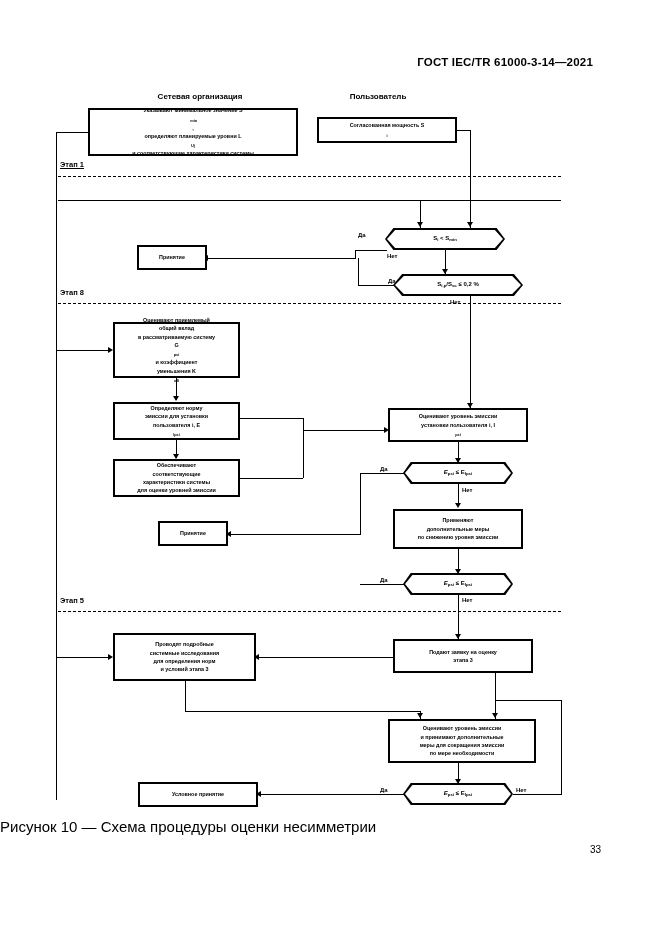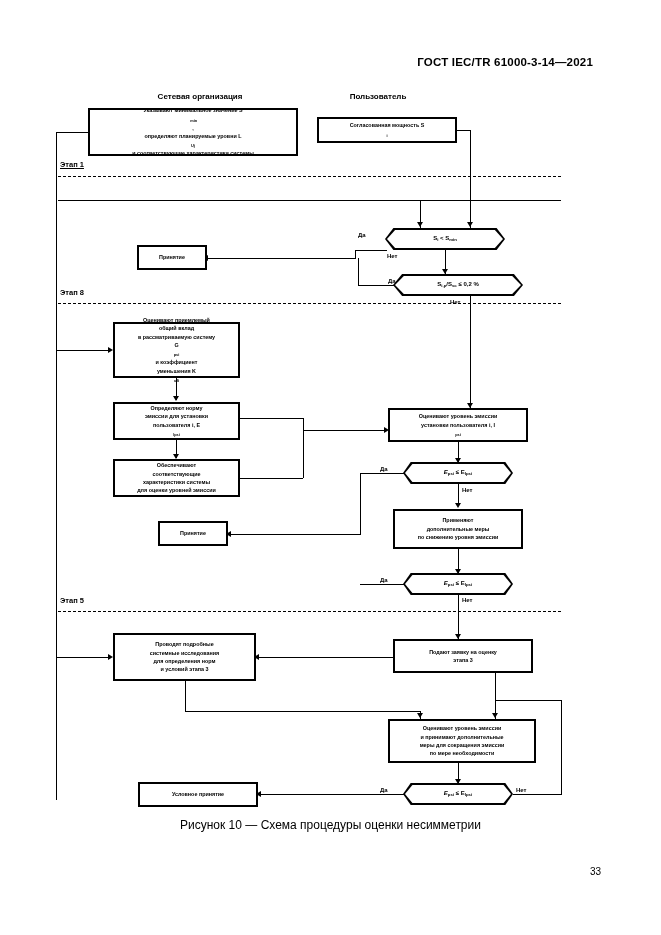--- a/index.html
+++ b/index.html
@@ -1,21 +1,21 @@
 <!DOCTYPE html>
 <html><head>
 <meta charset="utf-8">
 <style>
   html,body{margin:0;padding:0;background:#f0f0f0;}
   body{font-family:"Liberation Sans",sans-serif;}
   .page{position:relative;width:661px;height:935px;background:#ffffff;margin:0 auto;overflow:hidden;}
 
   .hdr{position:absolute;right:68px;top:56px;font-size:11.5px;font-weight:bold;letter-spacing:.2px;color:#000;}
-  .pageno{position:absolute;right:60px;bottom:58px;font-size:10px;color:#000;}
-  .caption{position:absolute;left:0;right:0;top:818px;text-align:center;font-size:12px;color:#000;}
+  .pageno{position:absolute;right:60px;bottom:80px;font-size:10px;color:#000;}
+  .caption{position:absolute;left:0;right:0;top:818px;font-size:15px;color:#000;}
 
   .coltitle{position:absolute;font-size:8px;font-weight:bold;color:#000;text-align:center;}
 
   
   .box{position:absolute;border:2px solid #000;background:#fff;box-sizing:border-box;
        display:flex;align-items:center;justify-content:center;text-align:center;
        font-size:5.4px;line-height:1.55;font-weight:bold;color:#000;padding:2px 3px;}
   .box span{display:block;}
   .hexwrap{position:absolute;background:#000;
        clip-path:polygon(7% 0,93% 0,100% 50%,93% 100%,7% 100%,0 50%);}

